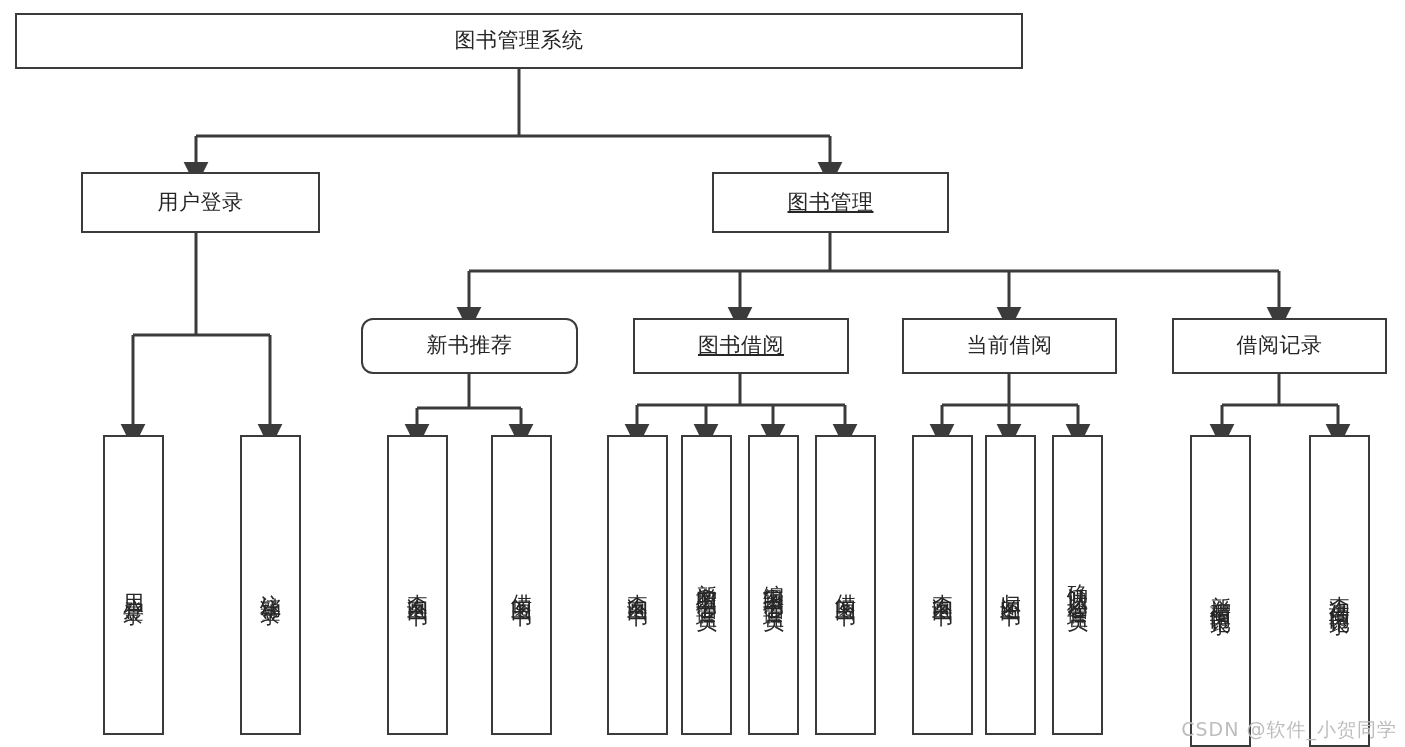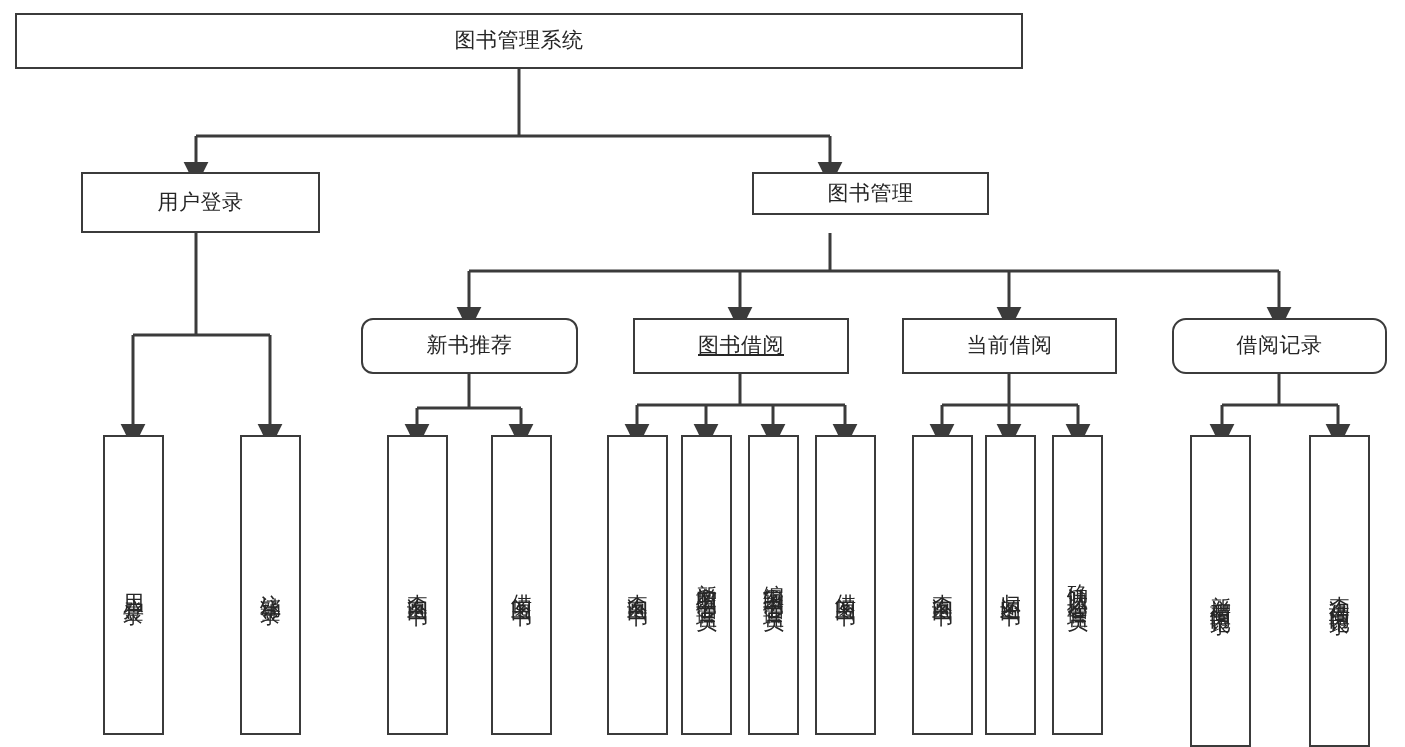--- a/index.html
+++ b/index.html
@@ -129,34 +129,34 @@
     </g>
   </svg>
 
   <div class="node root horizontal" style="left:15px; top:13px; width:1008px; height:56px;">
     <span class="node-label">图书管理系统</span>
   </div>
 
   <div class="node horizontal" style="left:81px; top:172px; width:239px; height:61px;">
     <span class="node-label">用户登录</span>
   </div>
-  <div class="node horizontal" style="left:752px; top:172px; width:237px; height:43px;">
+  <div class="node horizontal" style="left:712px; top:172px; width:237px; height:61px;text-decoration:underline;">
     <span class="node-label">图书管理</span>
   </div>
 
   <div class="node horizontal" style="left:361px; top:318px; width:217px; height:56px;border-radius:12px;">
     <span class="node-label">新书推荐</span>
   </div>
   <div class="node horizontal" style="left:633px; top:318px; width:216px; height:56px;text-decoration:underline;">
     <span class="node-label">图书借阅</span>
   </div>
   <div class="node horizontal" style="left:902px; top:318px; width:215px; height:56px;">
     <span class="node-label">当前借阅</span>
   </div>
-  <div class="node horizontal" style="left:1172px; top:318px; width:215px; height:56px;border-radius:14px;">
+  <div class="node horizontal" style="left:1172px; top:318px; width:215px; height:56px;">
     <span class="node-label">借阅记录</span>
   </div>
 
   <div class="node vertical" style="left:103px; top:435px; width:61px; height:300px;">
     <span class="node-label">用户登录</span>
   </div>
   <div class="node vertical" style="left:240px; top:435px; width:61px; height:300px;">
     <span class="node-label">注销登录</span>
   </div>
 
@@ -190,14 +190,15 @@
     <span class="node-label">确认归还（管理员）</span>
   </div>
 
   <div class="node vertical" style="left:1190px; top:435px; width:61px; height:312px;">
     <span class="node-label">新增借阅记录</span>
   </div>
   <div class="node vertical" style="left:1309px; top:435px; width:61px; height:312px;">
     <span class="node-label">查询借阅记录</span>
   </div>
 
+  <div id="watermark">CSDN @软件_小贺同学</div>
 
 </div>
 
 </body></html>

